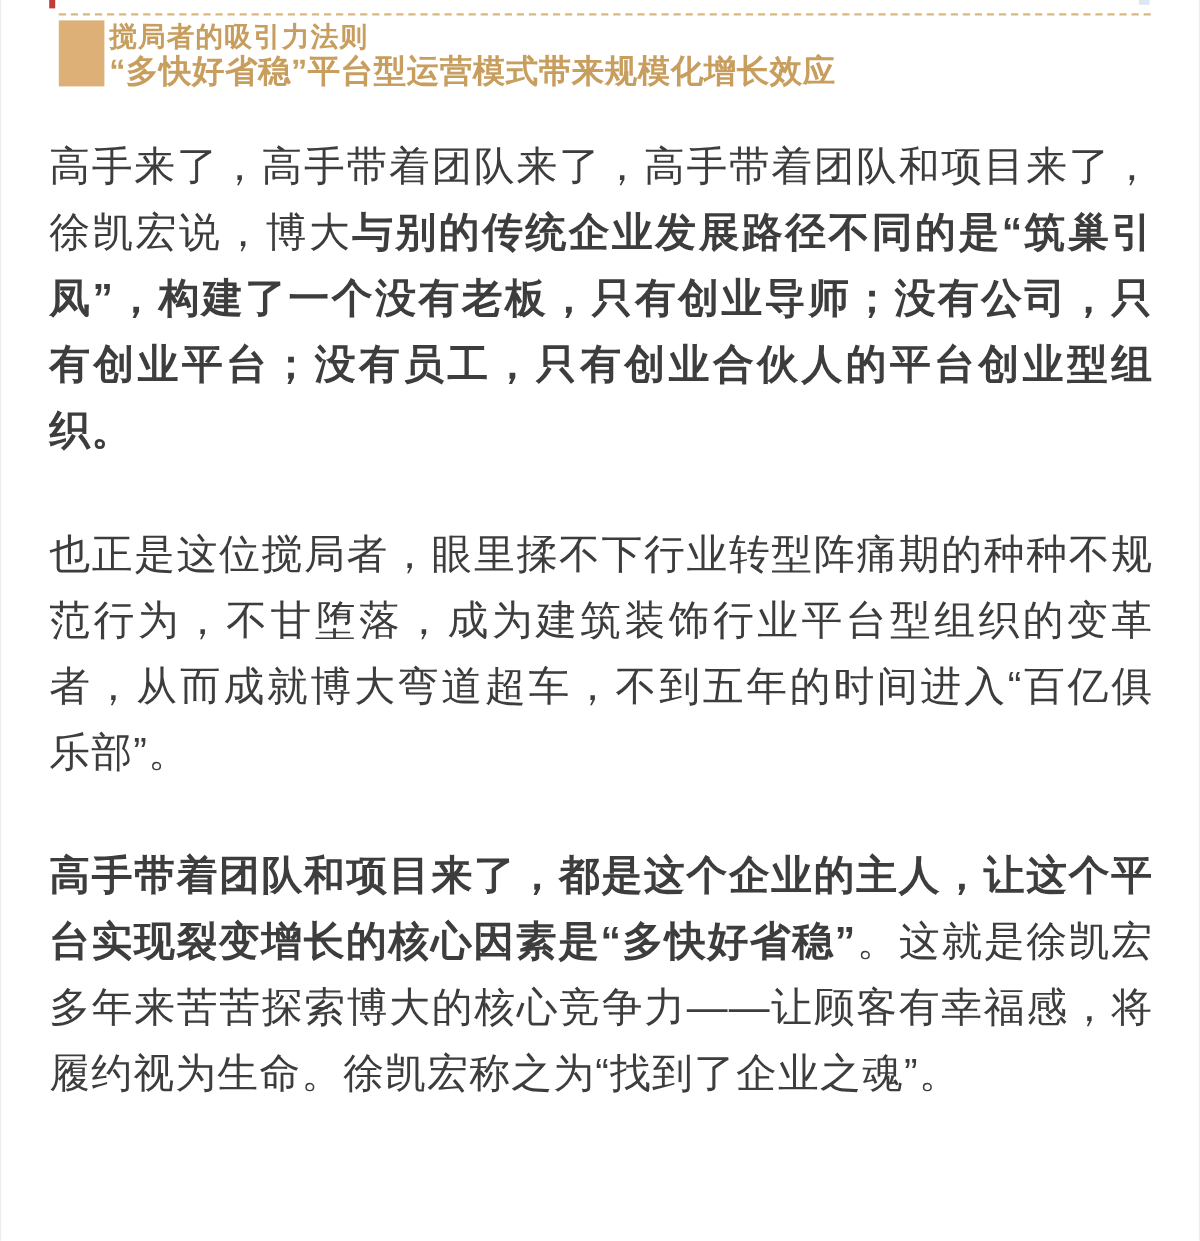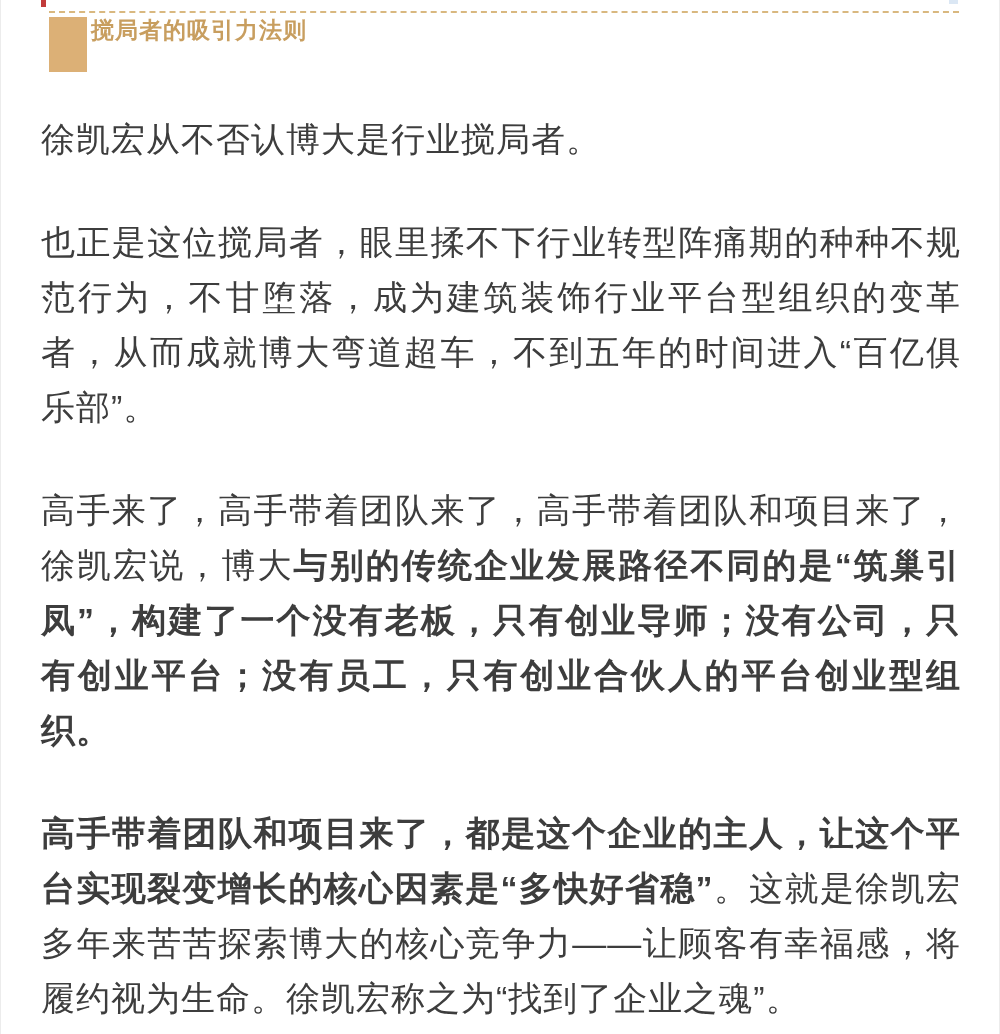--- a/index.html
+++ b/index.html
@@ -80,22 +80,22 @@
 
 <div class="page">
 
   <div class="red-mark"></div>
   <div class="blue-mark"></div>
   <div class="dashed-line"></div>
   <div class="gold-square"></div>
 
   <div class="titles">
     <div class="title-1">搅局者的吸引力法则</div>
+    <div class="title-2">“多快好省稳”平台型运营模式带来规模化增长效应</div>
   </div>
 
   <div class="content" id="article-body">
-      <p><span class="run-regular">徐凯宏从不否认博大是行业搅局者。</span></p>
+      <p><span class="run-regular">高手来了，高手带着团队来了，高手带着团队和项目来了，徐凯宏说，博大</span><span class="run-bold">与别的传统企业发展路径不同的是“筑巢引凤”，构建了一个没有老板，只有创业导师；没有公司，只有创业平台；没有员工，只有创业合伙人的平台创业型组织。</span></p>
       <p><span class="run-regular">也正是这位搅局者，眼里揉不下行业转型阵痛期的种种不规范行为，不甘堕落，成为建筑装饰行业平台型组织的变革者，从而成就博大弯道超车，不到五年的时间进入“百亿俱乐部”。</span></p>
-      <p><span class="run-regular">高手来了，高手带着团队来了，高手带着团队和项目来了，徐凯宏说，博大</span><span class="run-bold">与别的传统企业发展路径不同的是“筑巢引凤”，构建了一个没有老板，只有创业导师；没有公司，只有创业平台；没有员工，只有创业合伙人的平台创业型组织。</span></p>
       <p><span class="run-bold">高手带着团队和项目来了，都是这个企业的主人，让这个平台实现裂变增长的核心因素是“多快好省稳”</span><span class="run-regular">。这就是徐凯宏多年来苦苦探索博大的核心竞争力——让顾客有幸福感，将履约视为生命。徐凯宏称之为“找到了企业之魂”。</span></p>
     </div>
 
 </div>
 
 </body></html>

